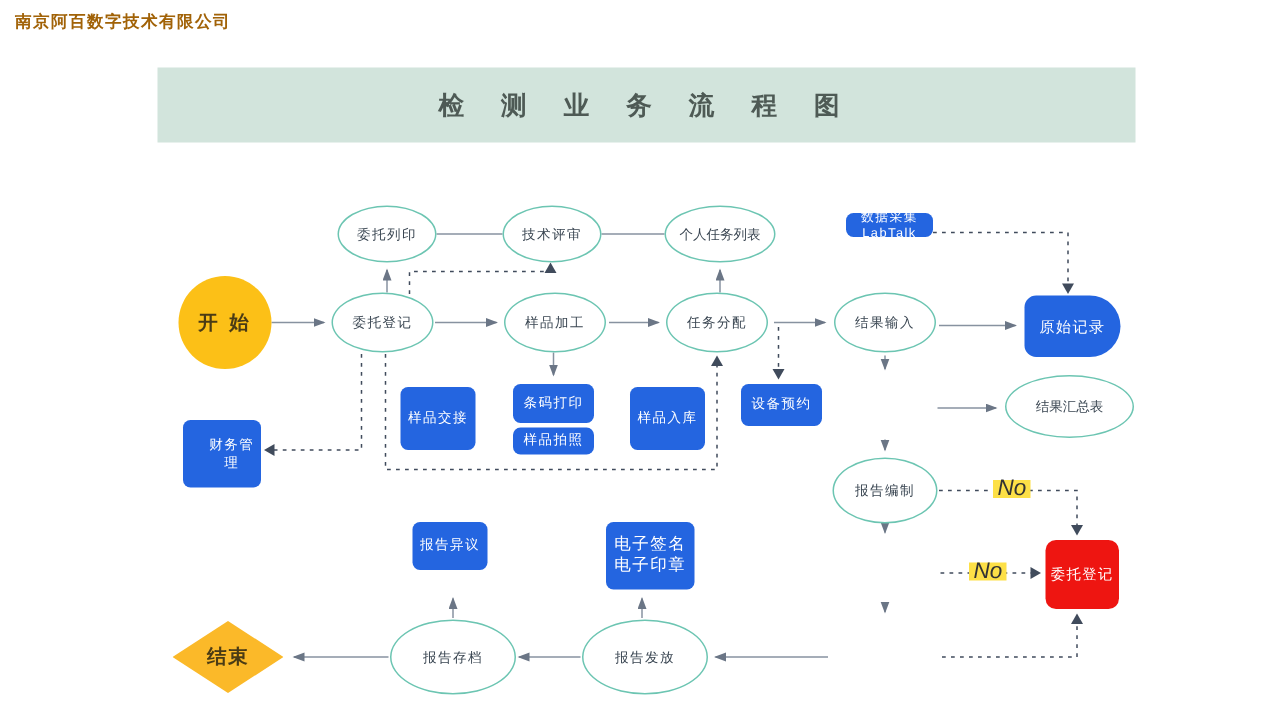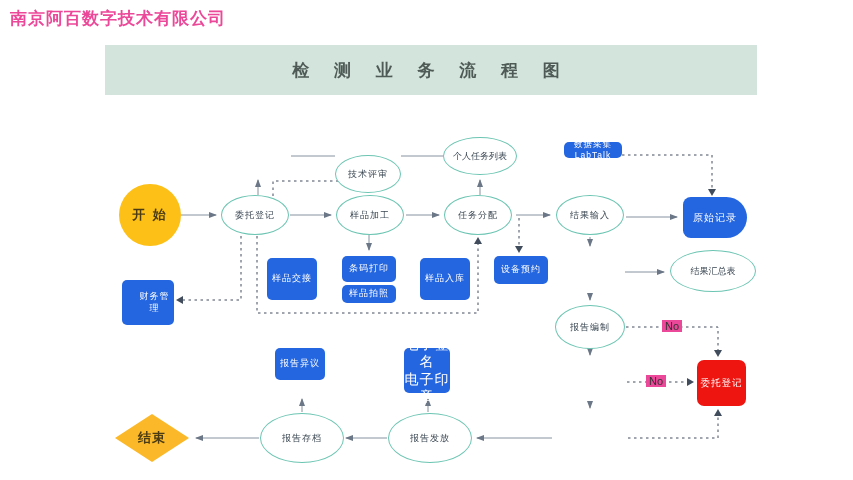--- a/index.html
+++ b/index.html
@@ -1,31 +1,31 @@
 <!DOCTYPE html>
 <html><head>
 <meta charset="utf-8">
 <style>
   html,body{margin:0;padding:0;background:#fff;}
   .canvas{position:relative;width:853px;height:480px;background:#ffffff;overflow:hidden;
           font-family:"Liberation Sans","DejaVu Sans",sans-serif;}
-  .company{position:absolute;left:10px;top:7px;font-size:17px;font-weight:bold;color:#ec4899;letter-spacing:1px;}
+  .company{position:absolute;left:10px;top:7px;font-size:11px;font-weight:bold;color:#a16207;letter-spacing:1px;}
   .banner{position:absolute;left:105px;top:45px;width:652px;height:50px;background:#d2e4dc;
           display:flex;align-items:center;justify-content:center;}
   .banner .title{font-size:17px;font-weight:bold;color:#4e5a55;letter-spacing:10px;}
   svg.wires{position:absolute;left:0;top:0;}
   .node{position:absolute;display:flex;align-items:center;justify-content:center;text-align:center;box-sizing:border-box;}
   .ellipse{border:1px solid #6cc5b2;border-radius:50%;background:#fff;font-size:9px;color:#3a4652;letter-spacing:1px;}
   .brect{background:#2465e0;border-radius:5px;color:#fff;font-size:9px;letter-spacing:1px;flex-direction:column;line-height:1.25;}
   .rrect{background:#ee1511;border-radius:7px;color:#fff;font-size:9.5px;letter-spacing:1px;}
   .record{background:#2465e0;border-radius:8px 21px 21px 8px;color:#fff;font-size:10px;letter-spacing:1px;}
   .start{background:#fcc017;border-radius:50%;font-size:13px;font-weight:bold;color:#4a3b15;letter-spacing:2px;}
   .diamond{background:#fbb929;clip-path:polygon(50% 0,100% 50%,50% 100%,0 50%);
            font-size:13px;font-weight:bold;color:#4a3b15;letter-spacing:1px;}
-  .no-tag{position:absolute;font-size:11px;color:#333;background:#ec4899;padding:0 3px;line-height:12px;}
+  .no-tag{position:absolute;font-size:15px;color:#333;background:#fde047;padding:0 3px;line-height:12px;font-style:italic;}
 </style>
 </head>
 <body>
 
 <div class="canvas">
 
   <div class="company">南京阿百数字技术有限公司</div>
 
   <div class="banner">
     <span class="title">检 测 业 务 流 程 图</span>
@@ -84,21 +84,24 @@
     </g>
   </svg>
 
   <div class="node start" style="left:119px;top:184px;width:62px;height:62px;">
       <span>开 始</span>
     </div>
   <div class="node diamond" style="left:115px;top:414px;width:74px;height:48px;">
       <span>结束</span>
     </div>
 
-  <div class="node ellipse" style="left:335px;top:155px;width:66px;height:38px;">
+  <div class="node ellipse" style="left:225px;top:137px;width:66px;height:38px;">
+      <span>委托列印</span>
+    </div>
+  <div class="node ellipse" style="left:335px;top:137px;width:66px;height:38px;">
       <span>技术评审</span>
     </div>
   <div class="node ellipse" style="left:443px;top:137px;width:74px;height:38px;letter-spacing:0;">
       <span>个人任务列表</span>
     </div>
 
   <div class="node ellipse" style="left:221px;top:195px;width:68px;height:40px;">
       <span>委托登记</span>
     </div>
   <div class="node ellipse" style="left:336px;top:195px;width:68px;height:40px;">
@@ -143,21 +146,21 @@
     </div>
   <div class="node brect" style="left:420px;top:258px;width:50px;height:42px;">
       <span>样品入库</span>
     </div>
   <div class="node brect" style="left:494px;top:256px;width:54px;height:28px;">
       <span>设备预约</span>
     </div>
   <div class="node brect" style="left:275px;top:348px;width:50px;height:32px;">
       <span>报告异议</span>
     </div>
-  <div class="node brect" style="left:404px;top:348px;width:46px;height:45px;font-size:14px;">
+  <div class="node brect" style="left:404px;top:348px;width:59px;height:45px;font-size:11px;">
     <span>电子签名</span>
     <span>电子印章</span>
   </div>
 
   <div class="node record" style="left:683px;top:197px;width:64px;height:41px;">
       <span>原始记录</span>
     </div>
 
   <div class="node rrect" style="left:697px;top:360px;width:49px;height:46px;">
       <span>委托登记</span>

